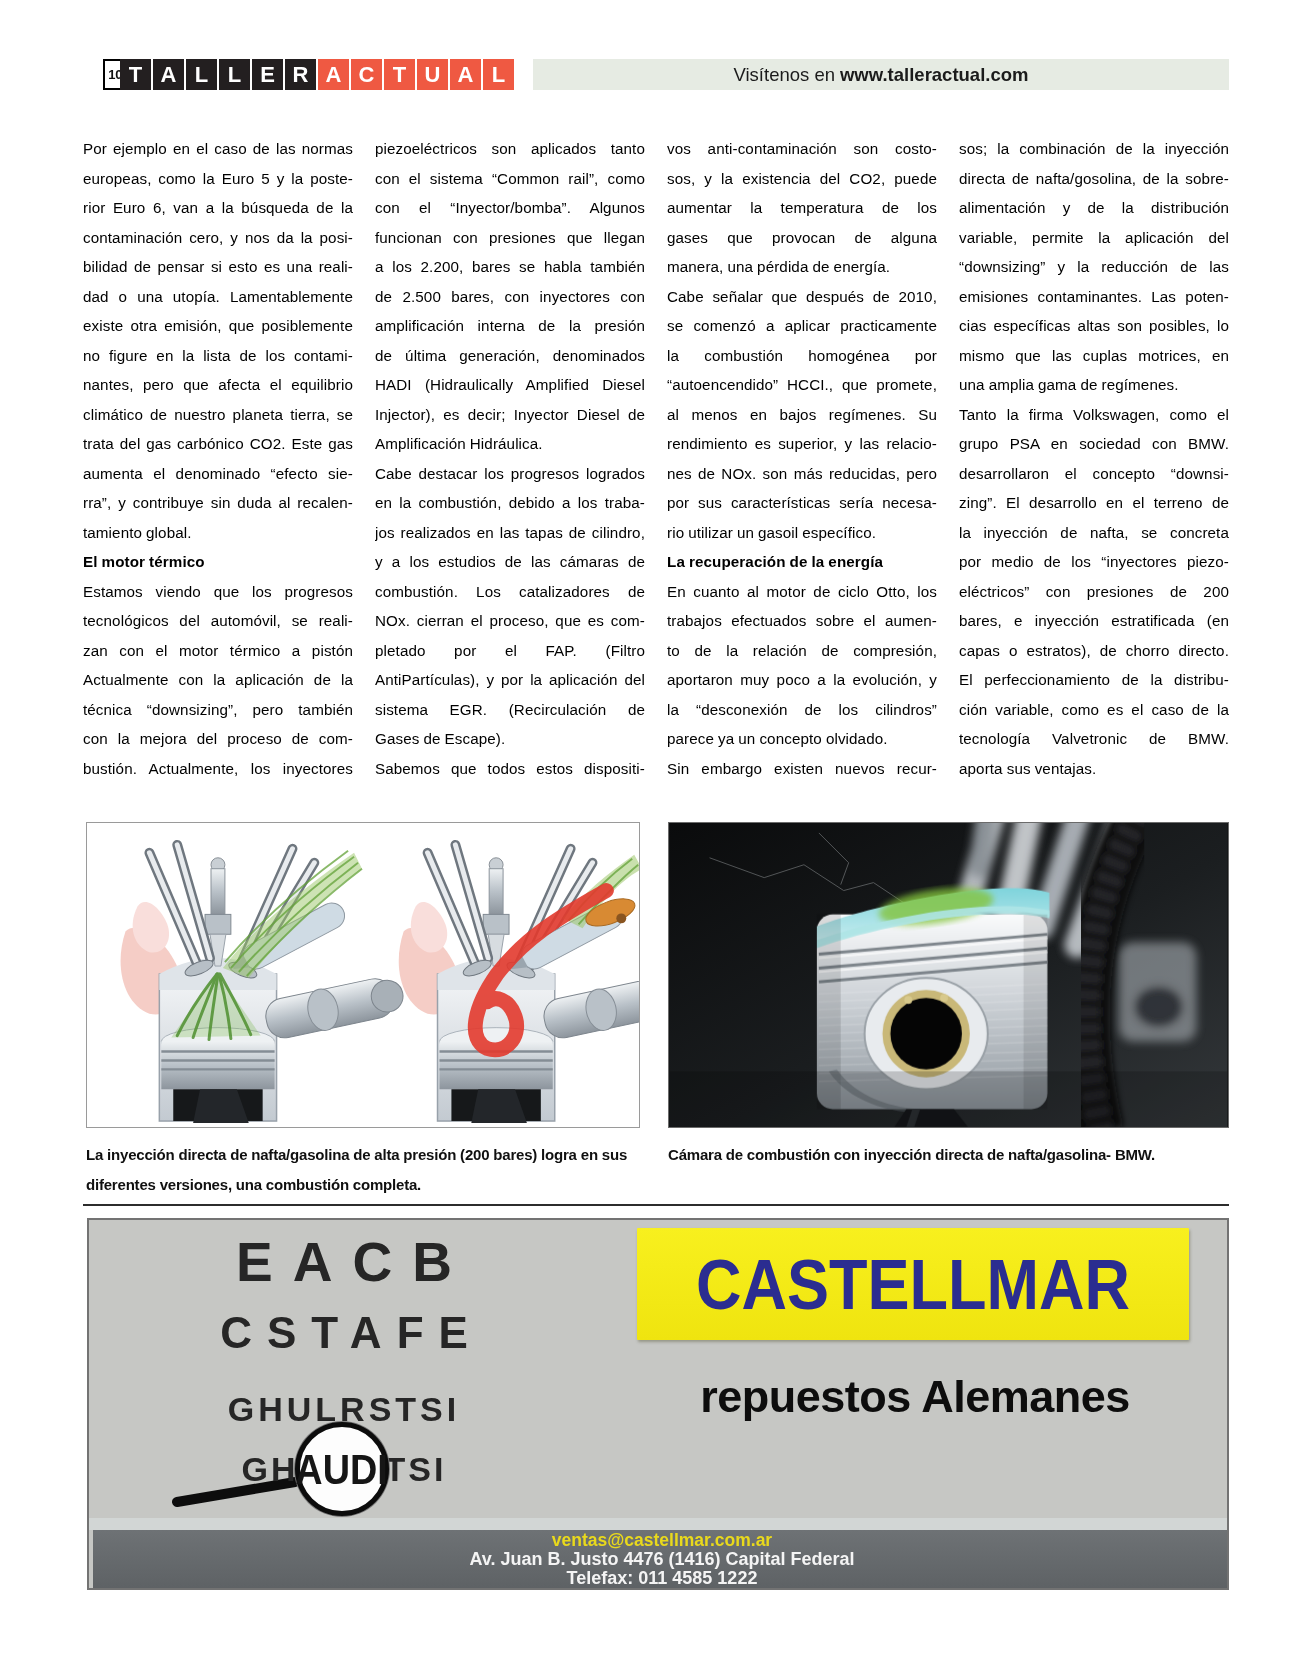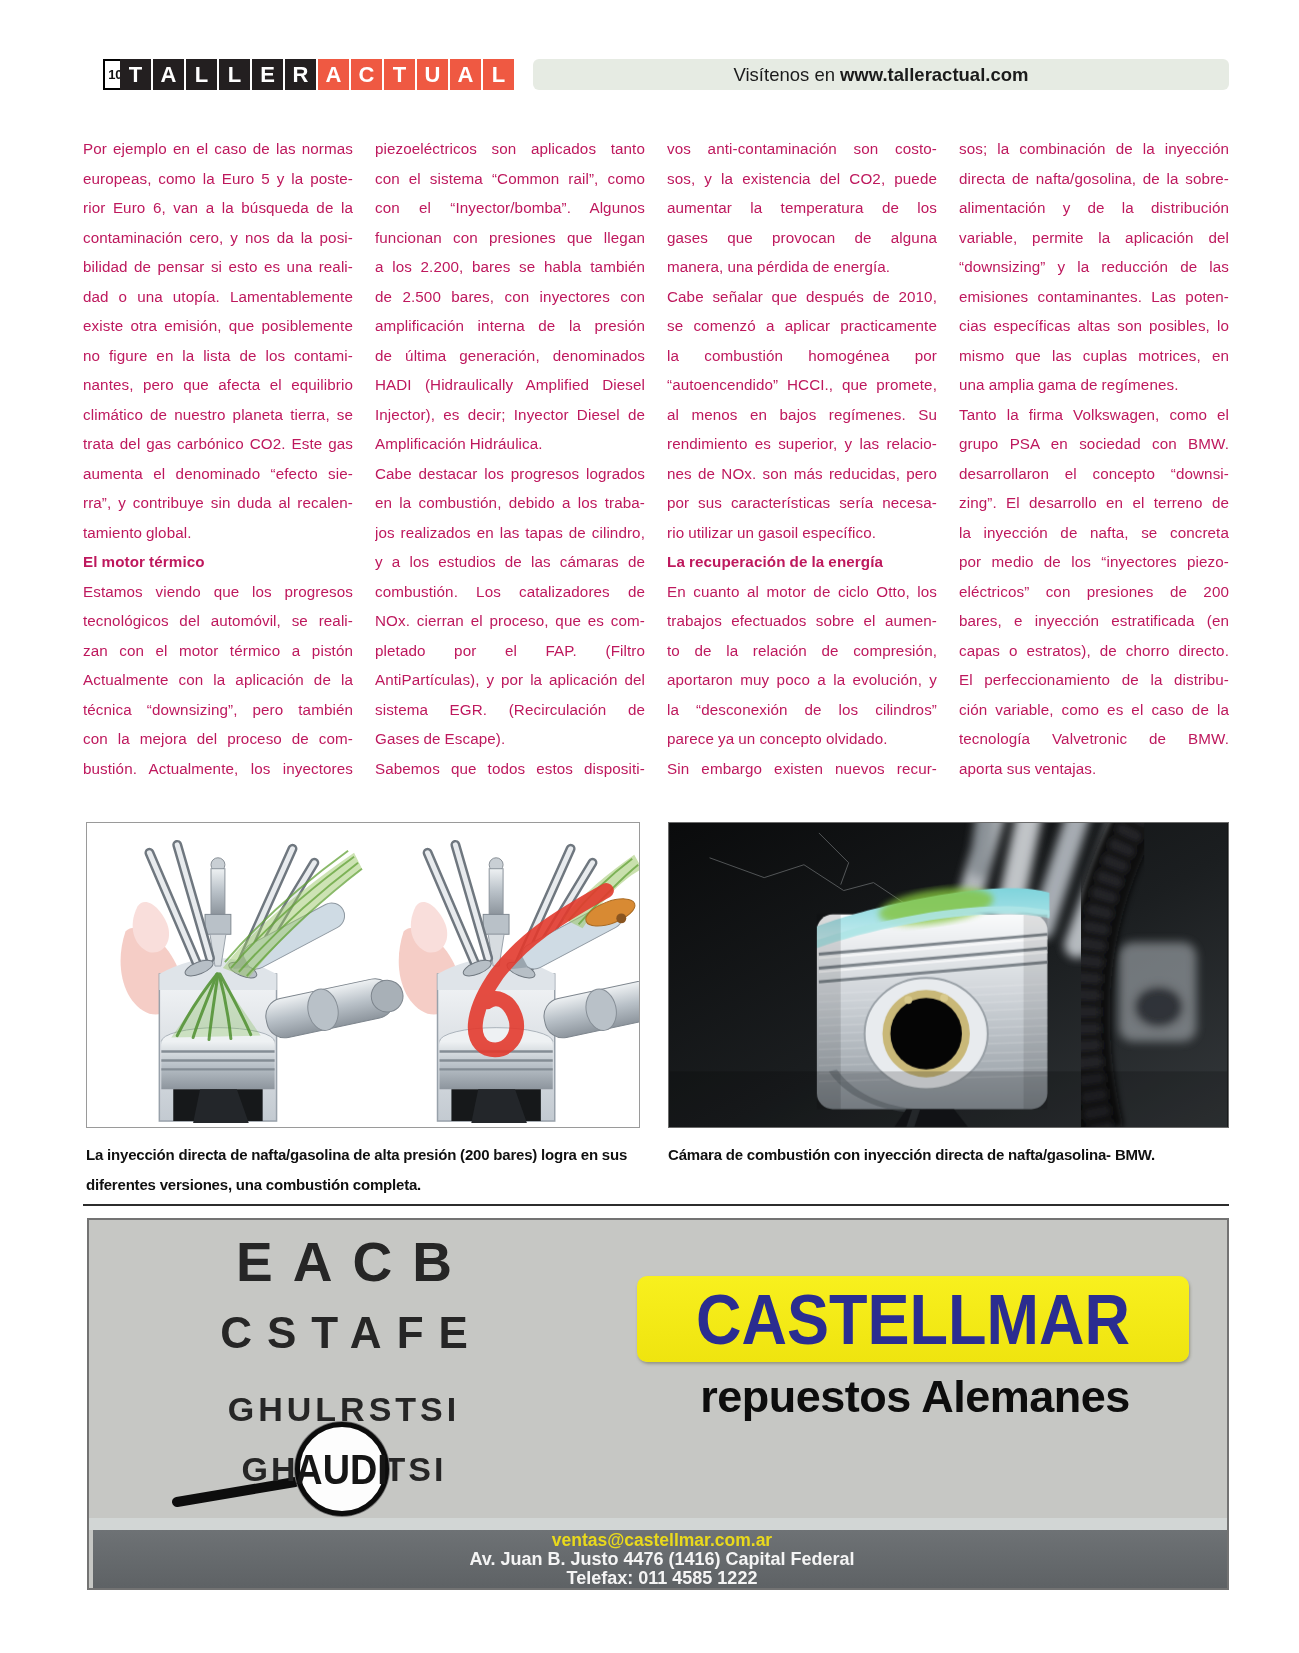--- a/index.html
+++ b/index.html
@@ -17,26 +17,26 @@
   .tiles.dark{left:120px;}
   .tiles.orange{left:318px;}
   .tile{
     width:31px;height:31px;display:flex;align-items:center;justify-content:center;
     color:#fff;font-weight:bold;font-size:22px;
   }
   .tiles.dark .tile{background:#231f20;}
   .tiles.orange .tile{background:#ef5942;}
   .visitbar{
     position:absolute;left:533px;top:59px;width:696px;height:31px;background:#e6ebe3;
-    display:flex;align-items:center;justify-content:center;font-size:18.5px;color:#1b1b1b;border-radius:6px;
+    display:flex;align-items:center;justify-content:center;font-size:18.5px;color:#1b1b1b;
   }
   .visitbar b{margin-left:5px;}
   
   .cols{position:absolute;left:83px;top:134px;display:flex;gap:22px;}
-  .col{width:270px;font-size:15.2px;line-height:29.5px;color:#be185d;letter-spacing:0.1px;}
+  .col{width:270px;font-size:15.2px;line-height:29.5px;color:#000000;letter-spacing:0.1px;}
   .tline{height:29.5px;overflow:hidden;text-align:justify;text-align-last:justify;word-spacing:-0.3px;}
   .tline.nj{text-align-last:left;}
   .tline.b{font-weight:bold;}
   
   .fig{position:absolute;top:822px;height:306px;background:#fff;box-sizing:border-box;overflow:hidden;}
   .fig.left{left:86px;width:554px;border:1px solid #9a9a9a;}
   .fig.right{left:668px;width:561px;border:1px solid #6b6b6b;background:#131516;}
   .fig svg{display:block;width:100%;height:100%;}
   .cap{position:absolute;top:1140px;font-weight:bold;font-size:15px;line-height:30px;color:#101010;letter-spacing:-0.2px;}
   .cap.left{left:86px;width:575px;}
@@ -54,24 +54,23 @@
   .row4{position:absolute;left:0;top:204px;width:510px;height:90px;display:flex;align-items:center;justify-content:center;
         font-size:34px;font-weight:bold;color:#262626;letter-spacing:3px;}
   .lens{
     width:84px;height:84px;border:5px solid #0c0c0c;border-radius:50%;background:#fdfdfd;
     display:flex;align-items:center;justify-content:center;margin:0 -4px;z-index:3;position:relative;
     font-size:43px;letter-spacing:0;color:#161616;box-shadow:0 0 0 1px #777;
   }
   .lens span{transform:scaleX(0.88);}
   .handle{position:absolute;left:0;top:0;width:510px;height:372px;pointer-events:none;}
   .ylwbox{
-    position:absolute;left:548px;top:8px;width:552px;height:86px;border-radius:10px;
+    position:absolute;left:548px;top:8px;width:552px;height:112px;border-radius:1px;
     background:linear-gradient(#f8f01e,#efe40f);display:flex;align-items:center;justify-content:center;
     box-shadow:1px 2px 3px rgba(90,90,60,.45);
-    margin-top:48px;
   }
   .ylwbox .brandword{font-size:63px;font-weight:bold;color:#2b2d90;letter-spacing:0;transform:scaleY(1.12);}
   .tagline{position:absolute;left:540px;top:152px;width:572px;text-align:center;
            font-size:45px;font-weight:bold;color:#0d0d0d;line-height:49px;letter-spacing:-0.5px;}
   .sep{position:absolute;left:0;bottom:58px;width:100%;height:12px;background:#d2d6d5;}
   .contactbar{
     position:absolute;left:4px;bottom:0;width:100%;height:58px;
     background:linear-gradient(#6e7275,#5e6265);text-align:center;padding-top:1px;box-sizing:border-box;
   }
   .contactbar div{font-weight:bold;line-height:19px;}

